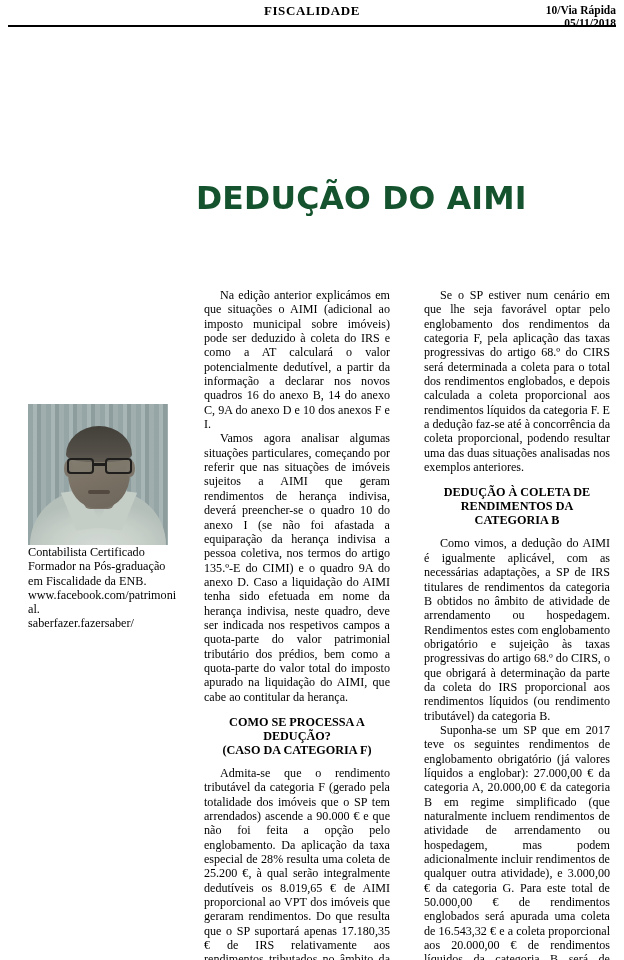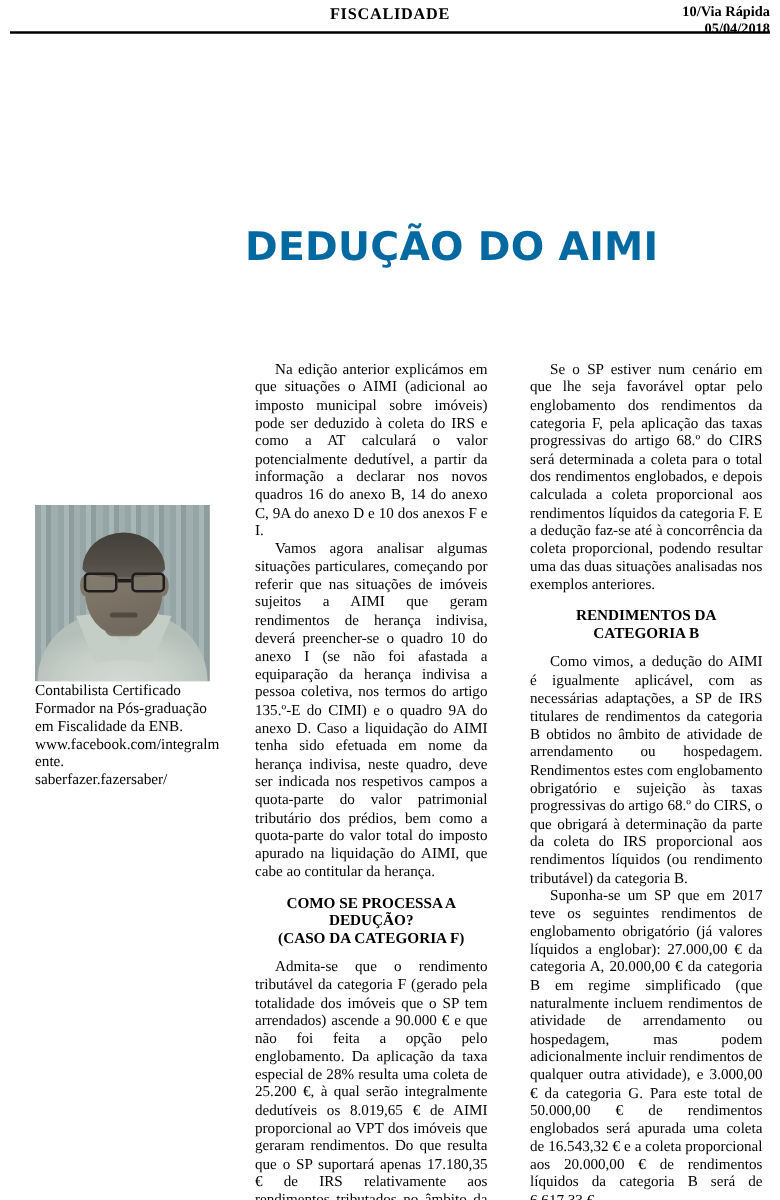--- a/index.html
+++ b/index.html
@@ -55,21 +55,21 @@
   
   #headline {
     position: absolute;
     left: 196px; top: 158px;
     width: 420px;
     font-family: "DejaVu Sans", "Liberation Sans", sans-serif;
     font-weight: bold;
     font-size: 31.5px;
     line-height: 39px;
     letter-spacing: 0.2px;
-    color: #0369a1;
+    color: #14532d;
   }
   #headline .hl-line { display: block; white-space: nowrap; }
 
   
   #author-block {
     position: absolute;
     left: 28px; top: 404px;
     width: 152px;
   }
   #author-photo {
@@ -191,21 +191,21 @@
     text-indent: 0;
   }
   .section-head span { display: block; }
 </style>
 </head>
 <body>
 
 <div id="masthead">
   <div class="mh-left">10/Via Rápida</div>
   <div class="mh-center">FISCALIDADE</div>
-  <div class="mh-right">05/04/2018</div>
+  <div class="mh-right">05/11/2018</div>
 </div>
 <div id="masthead-rule"></div>
 
 <h1 id="headline">
   <span class="hl-line">DEDUÇÃO DO AIMI</span>
 </h1>
 
 <div id="author-block">
   <div id="author-photo">
     <div class="curtain"></div>
@@ -222,37 +222,38 @@
       <div class="bridge"></div>
       <div class="lens r"></div>
     </div>
     <div class="mouth"></div>
     <div class="tone"></div>
   </div>
   <div id="author-bio">
     <span class="bio-line">Contabilista Certificado</span>
     <span class="bio-line">Formador na Pós-graduação</span>
     <span class="bio-line">em Fiscalidade da ENB.</span>
-    <span class="bio-line">www.facebook.com/integralmente.</span>
+    <span class="bio-line">www.facebook.com/patrimonial.</span>
     <span class="bio-line">saberfazer.fazersaber/</span>
   </div>
 </div>
 
 <div class="column" id="col-1">
   <p>Na edição anterior explicámos em que situações o AIMI (adicional ao imposto municipal sobre imóveis) pode ser deduzido à coleta do IRS e como a AT calculará o valor potencialmente dedutível, a partir da informação a declarar nos novos quadros 16 do anexo B, 14 do anexo C, 9A do anexo D e 10 dos anexos F e I.</p>
   <p>Vamos agora analisar algumas situações particulares, começando por referir que nas situações de imóveis sujeitos a AIMI que geram rendimentos de herança indivisa, deverá preencher-se o quadro 10 do anexo I (se não foi afastada a equiparação da herança indivisa a pessoa coletiva, nos termos do artigo 135.º-E do CIMI) e o quadro 9A do anexo D. Caso a liquidação do AIMI tenha sido efetuada em nome da herança indivisa, neste quadro, deve ser indicada nos respetivos campos a quota-parte do valor patrimonial tributário dos prédios, bem como a quota-parte do valor total do imposto apurado na liquidação do AIMI, que cabe ao contitular da herança.</p>
   <div class="section-head">
     <span>COMO SE PROCESSA A DEDUÇÃO?</span>
     <span>(CASO DA CATEGORIA F)</span>
   </div>
   <p>Admita-se que o rendimento tributável da categoria F (gerado pela totalidade dos imóveis que o SP tem arrendados) ascende a 90.000 € e que não foi feita a opção pelo englobamento. Da aplicação da taxa especial de 28% resulta uma coleta de 25.200 €, à qual serão integralmente dedutíveis os 8.019,65 € de AIMI proporcional ao VPT dos imóveis que geraram rendimentos. Do que resulta que o SP suportará apenas 17.180,35 € de IRS relativamente aos rendimentos tributados no âmbito da categoria F.</p>
 
 </div>
 
 <div class="column" id="col-2">
   <p>Se o SP estiver num cenário em que lhe seja favorável optar pelo englobamento dos rendimentos da categoria F, pela aplicação das taxas progressivas do artigo 68.º do CIRS será determinada a coleta para o total dos rendimentos englobados, e depois calculada a coleta proporcional aos rendimentos líquidos da categoria F. E a dedução faz-se até à concorrência da coleta proporcional, podendo resultar uma das duas situações analisadas nos exemplos anteriores.</p>
   <div class="section-head">
+    <span>DEDUÇÃO À COLETA DE</span>
     <span>RENDIMENTOS DA CATEGORIA B</span>
   </div>
   <p>Como vimos, a dedução do AIMI é igualmente aplicável, com as necessárias adaptações, a SP de IRS titulares de rendimentos da categoria B obtidos no âmbito de atividade de arrendamento ou hospedagem. Rendimentos estes com englobamento obrigatório e sujeição às taxas progressivas do artigo 68.º do CIRS, o que obrigará à determinação da parte da coleta do IRS proporcional aos rendimentos líquidos (ou rendimento tributável) da categoria B.</p>
   <p>Suponha-se um SP que em 2017 teve os seguintes rendimentos de englobamento obrigatório (já valores líquidos a englobar): 27.000,00 € da categoria A, 20.000,00 € da categoria B em regime simplificado (que naturalmente incluem rendimentos de atividade de arrendamento ou hospedagem, mas podem adicionalmente incluir rendimentos de qualquer outra atividade), e 3.000,00 € da categoria G. Para este total de 50.000,00 € de rendimentos englobados será apurada uma coleta de 16.543,32 € e a coleta proporcional aos 20.000,00 € de rendimentos líquidos da categoria B será de 6.617,33 €.</p>
 
 </div>
 
 </body></html>

